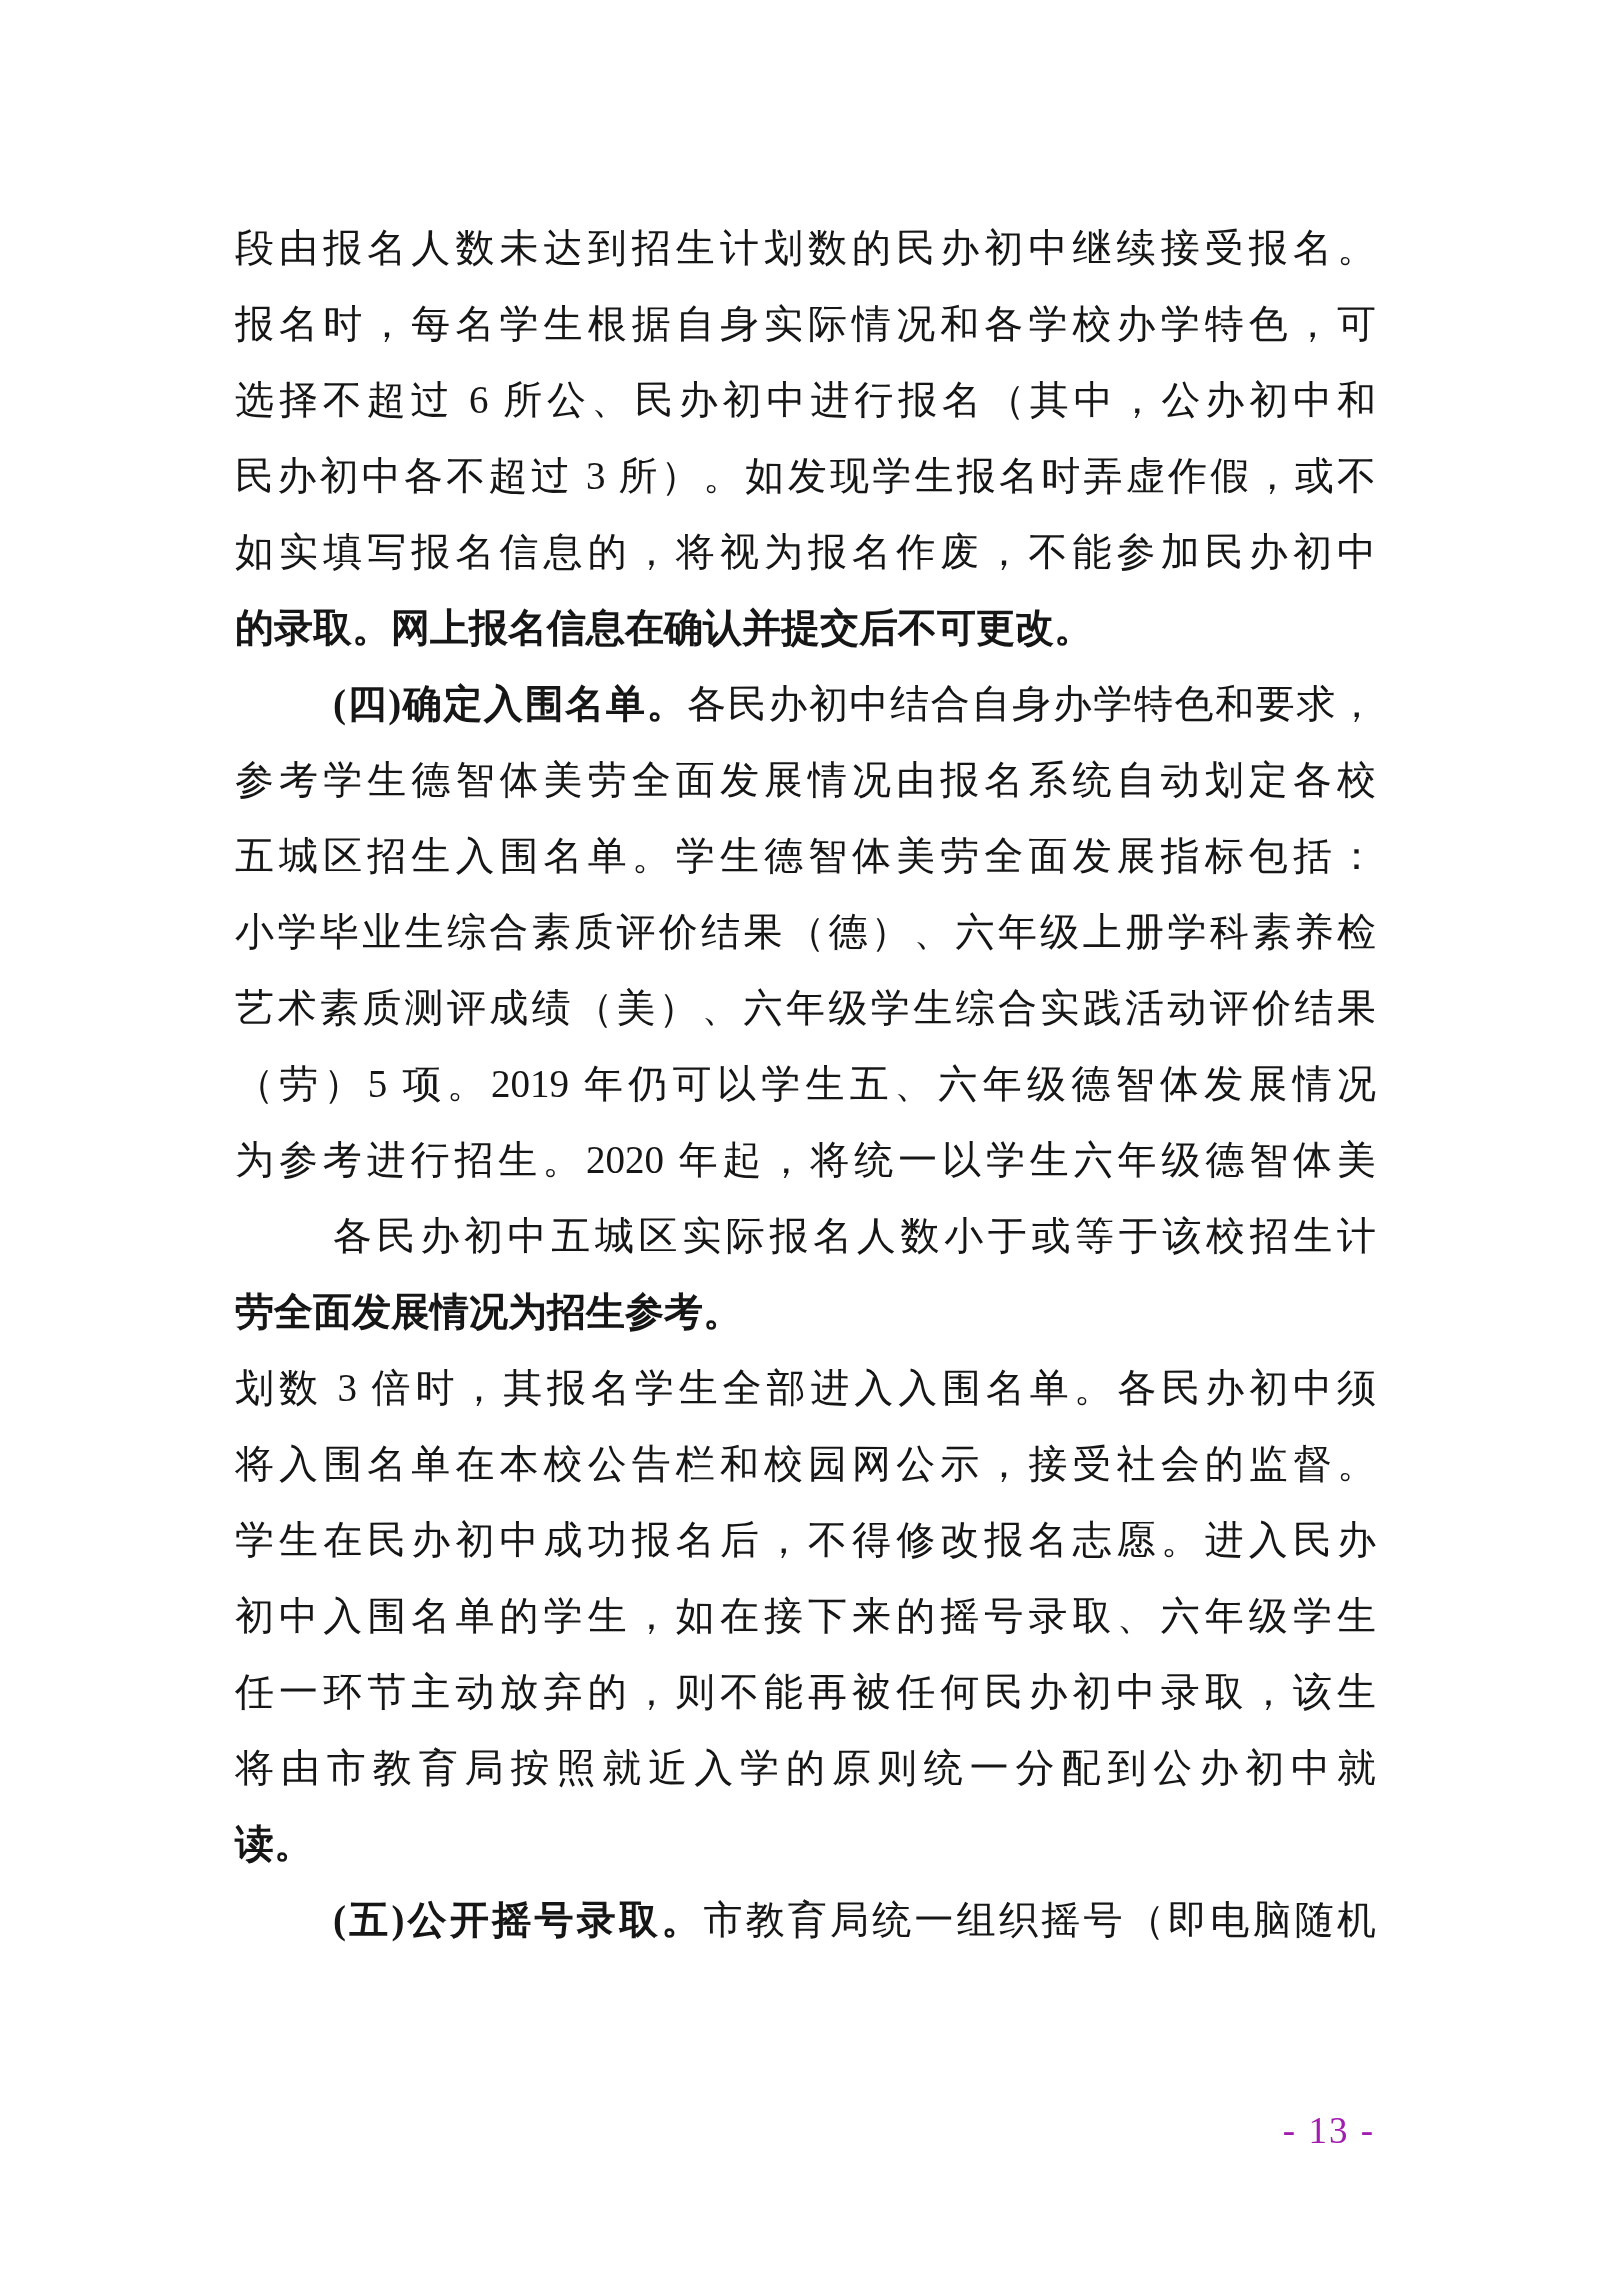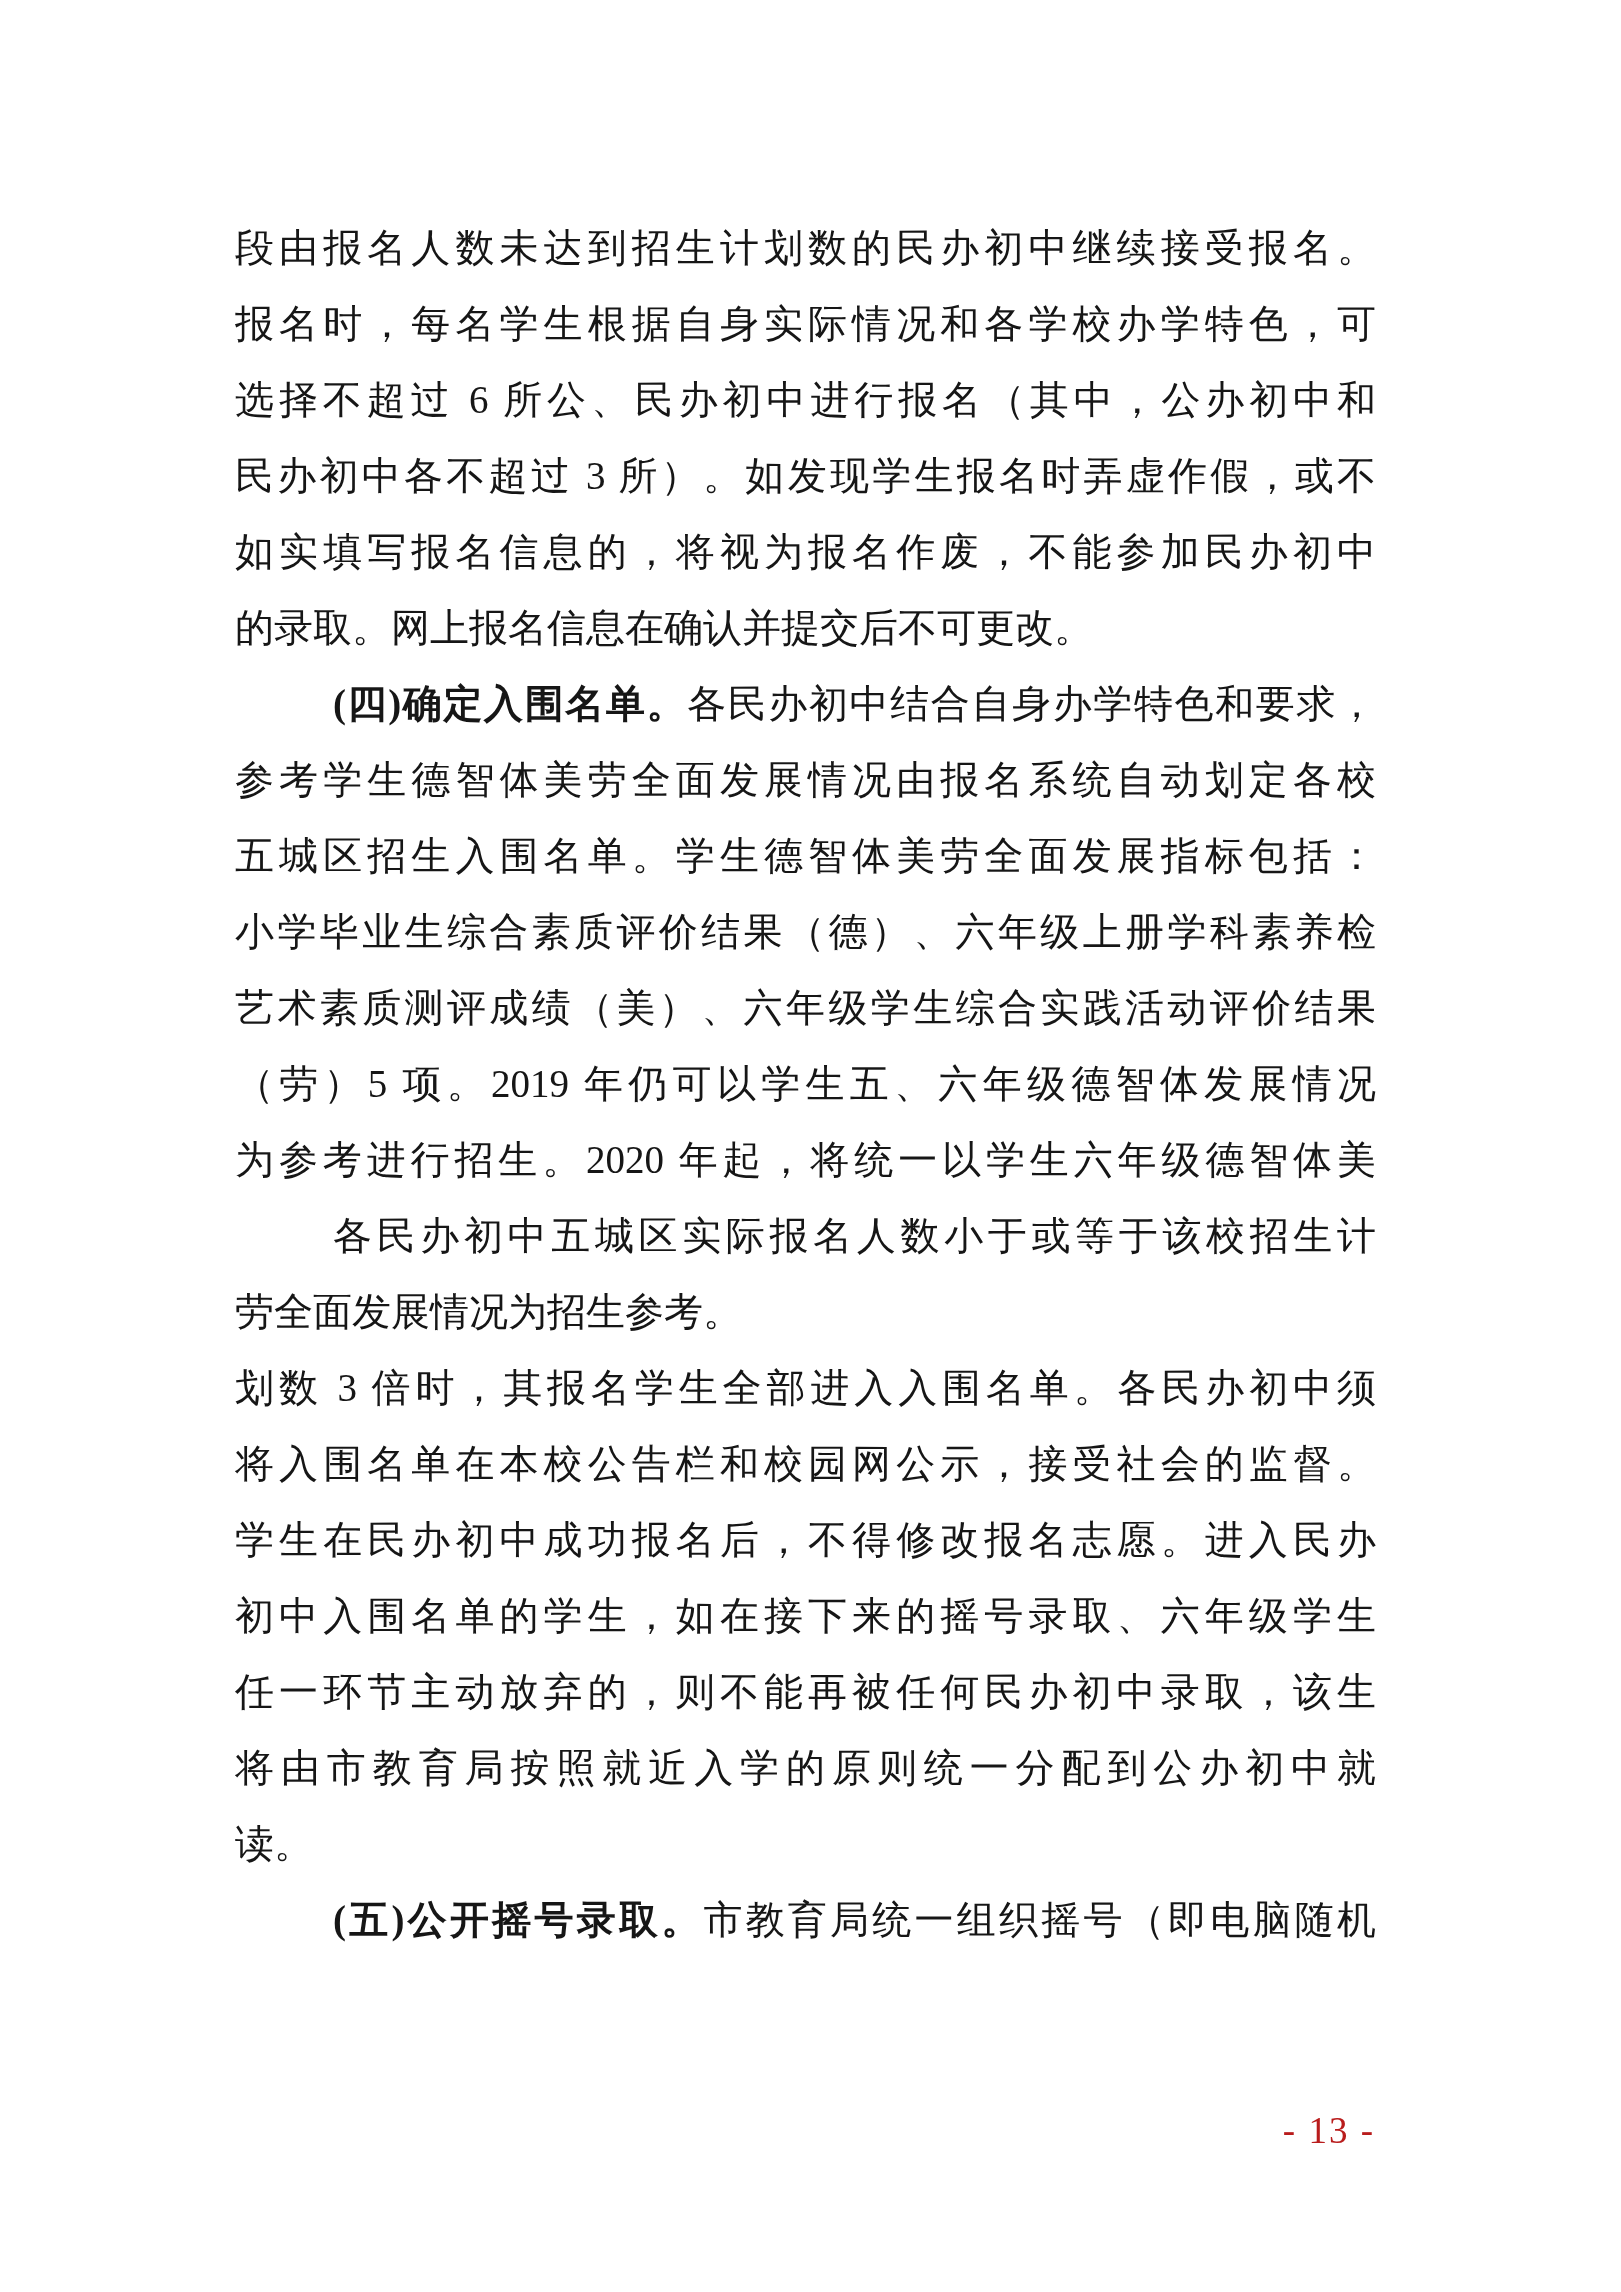--- a/index.html
+++ b/index.html
@@ -29,36 +29,37 @@
     line-height: 76px;
     height: 76px;
     text-align: justify;
     text-align-last: justify;
     text-justify: inter-character;
     white-space: normal;
   }
   .line.no-just {
     text-align: right;
     text-align-last: left;
+    font-weight: bold;
   }
   .line.indent {
     text-indent: 86px;
     margin-left: 12px;
   }
   .lead {
     font-weight: 600;
   }
   .pagenum {
     position: absolute;
     top: 2107px;
     right: 246px;
     font-size: 37px;
     line-height: 47px;
     letter-spacing: 2px;
-    color: #b91c1c;
+    color: #a21caf;
     text-align: right;
   }
 </style>
 </head>
 <body>
 
 <div class="page">
 
   <div class="textblock">
     <div class="line">段由报名人数未达到招生计划数的民办初中继续接受报名。</div>

